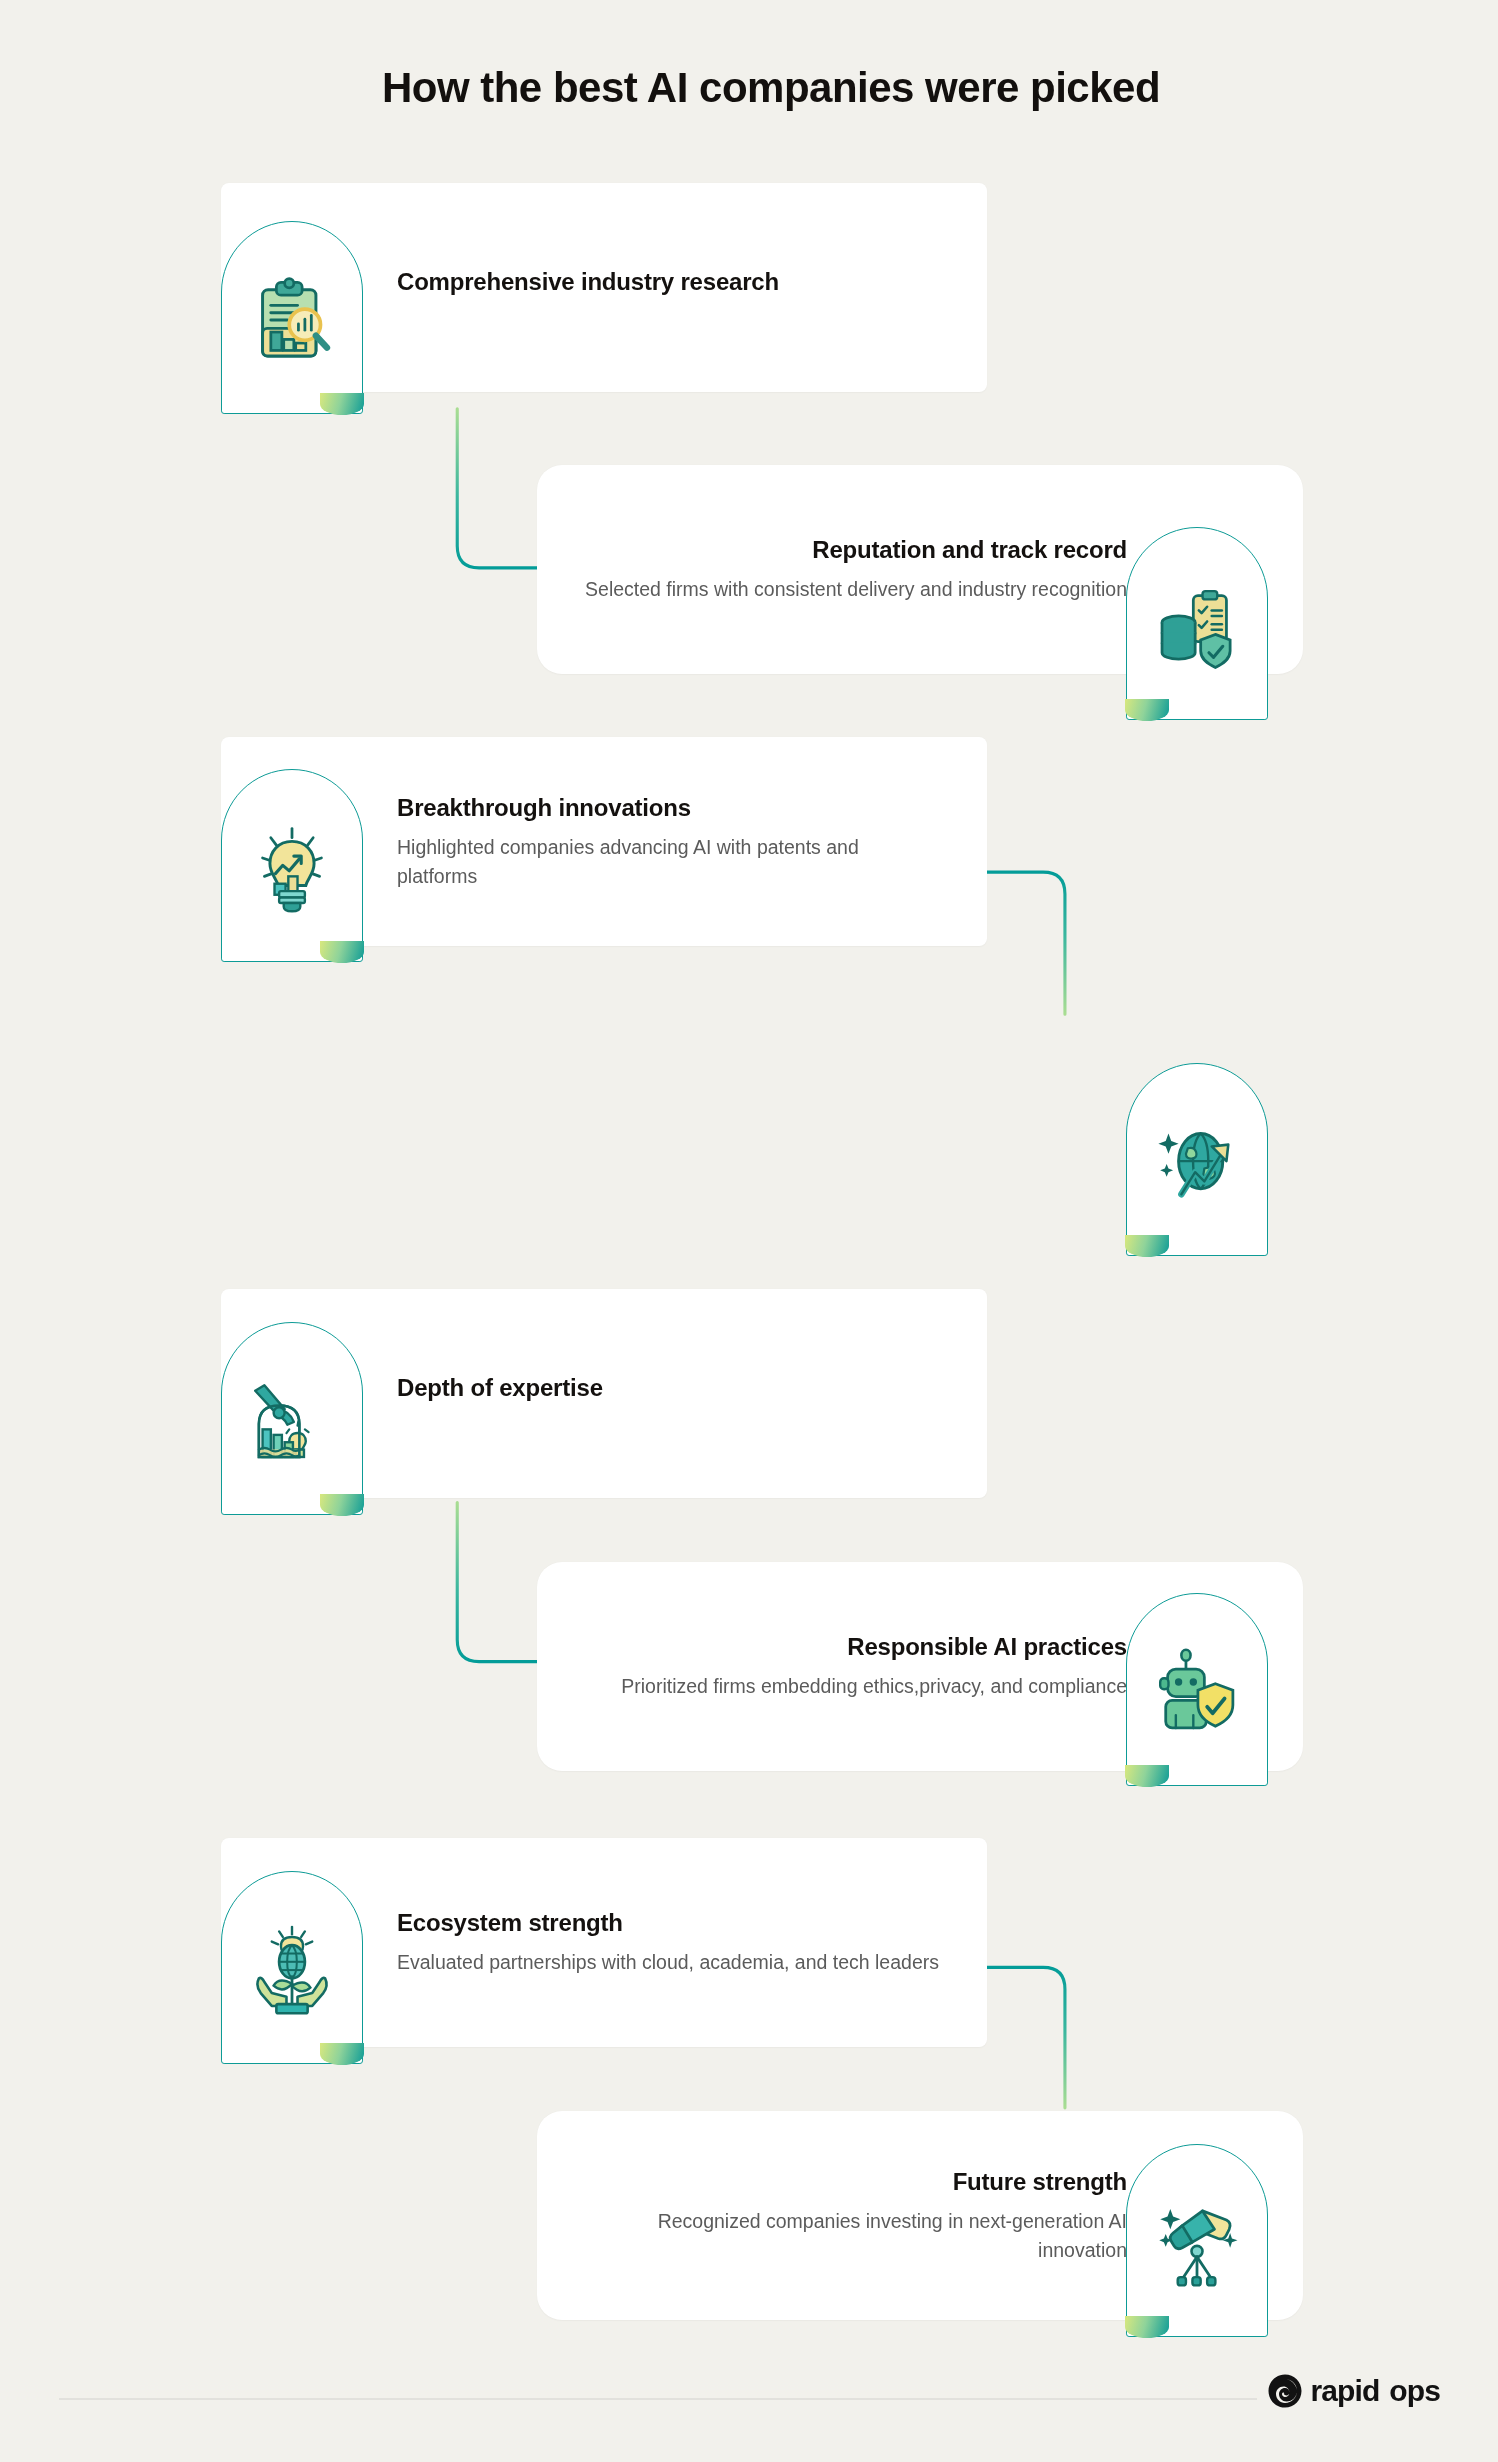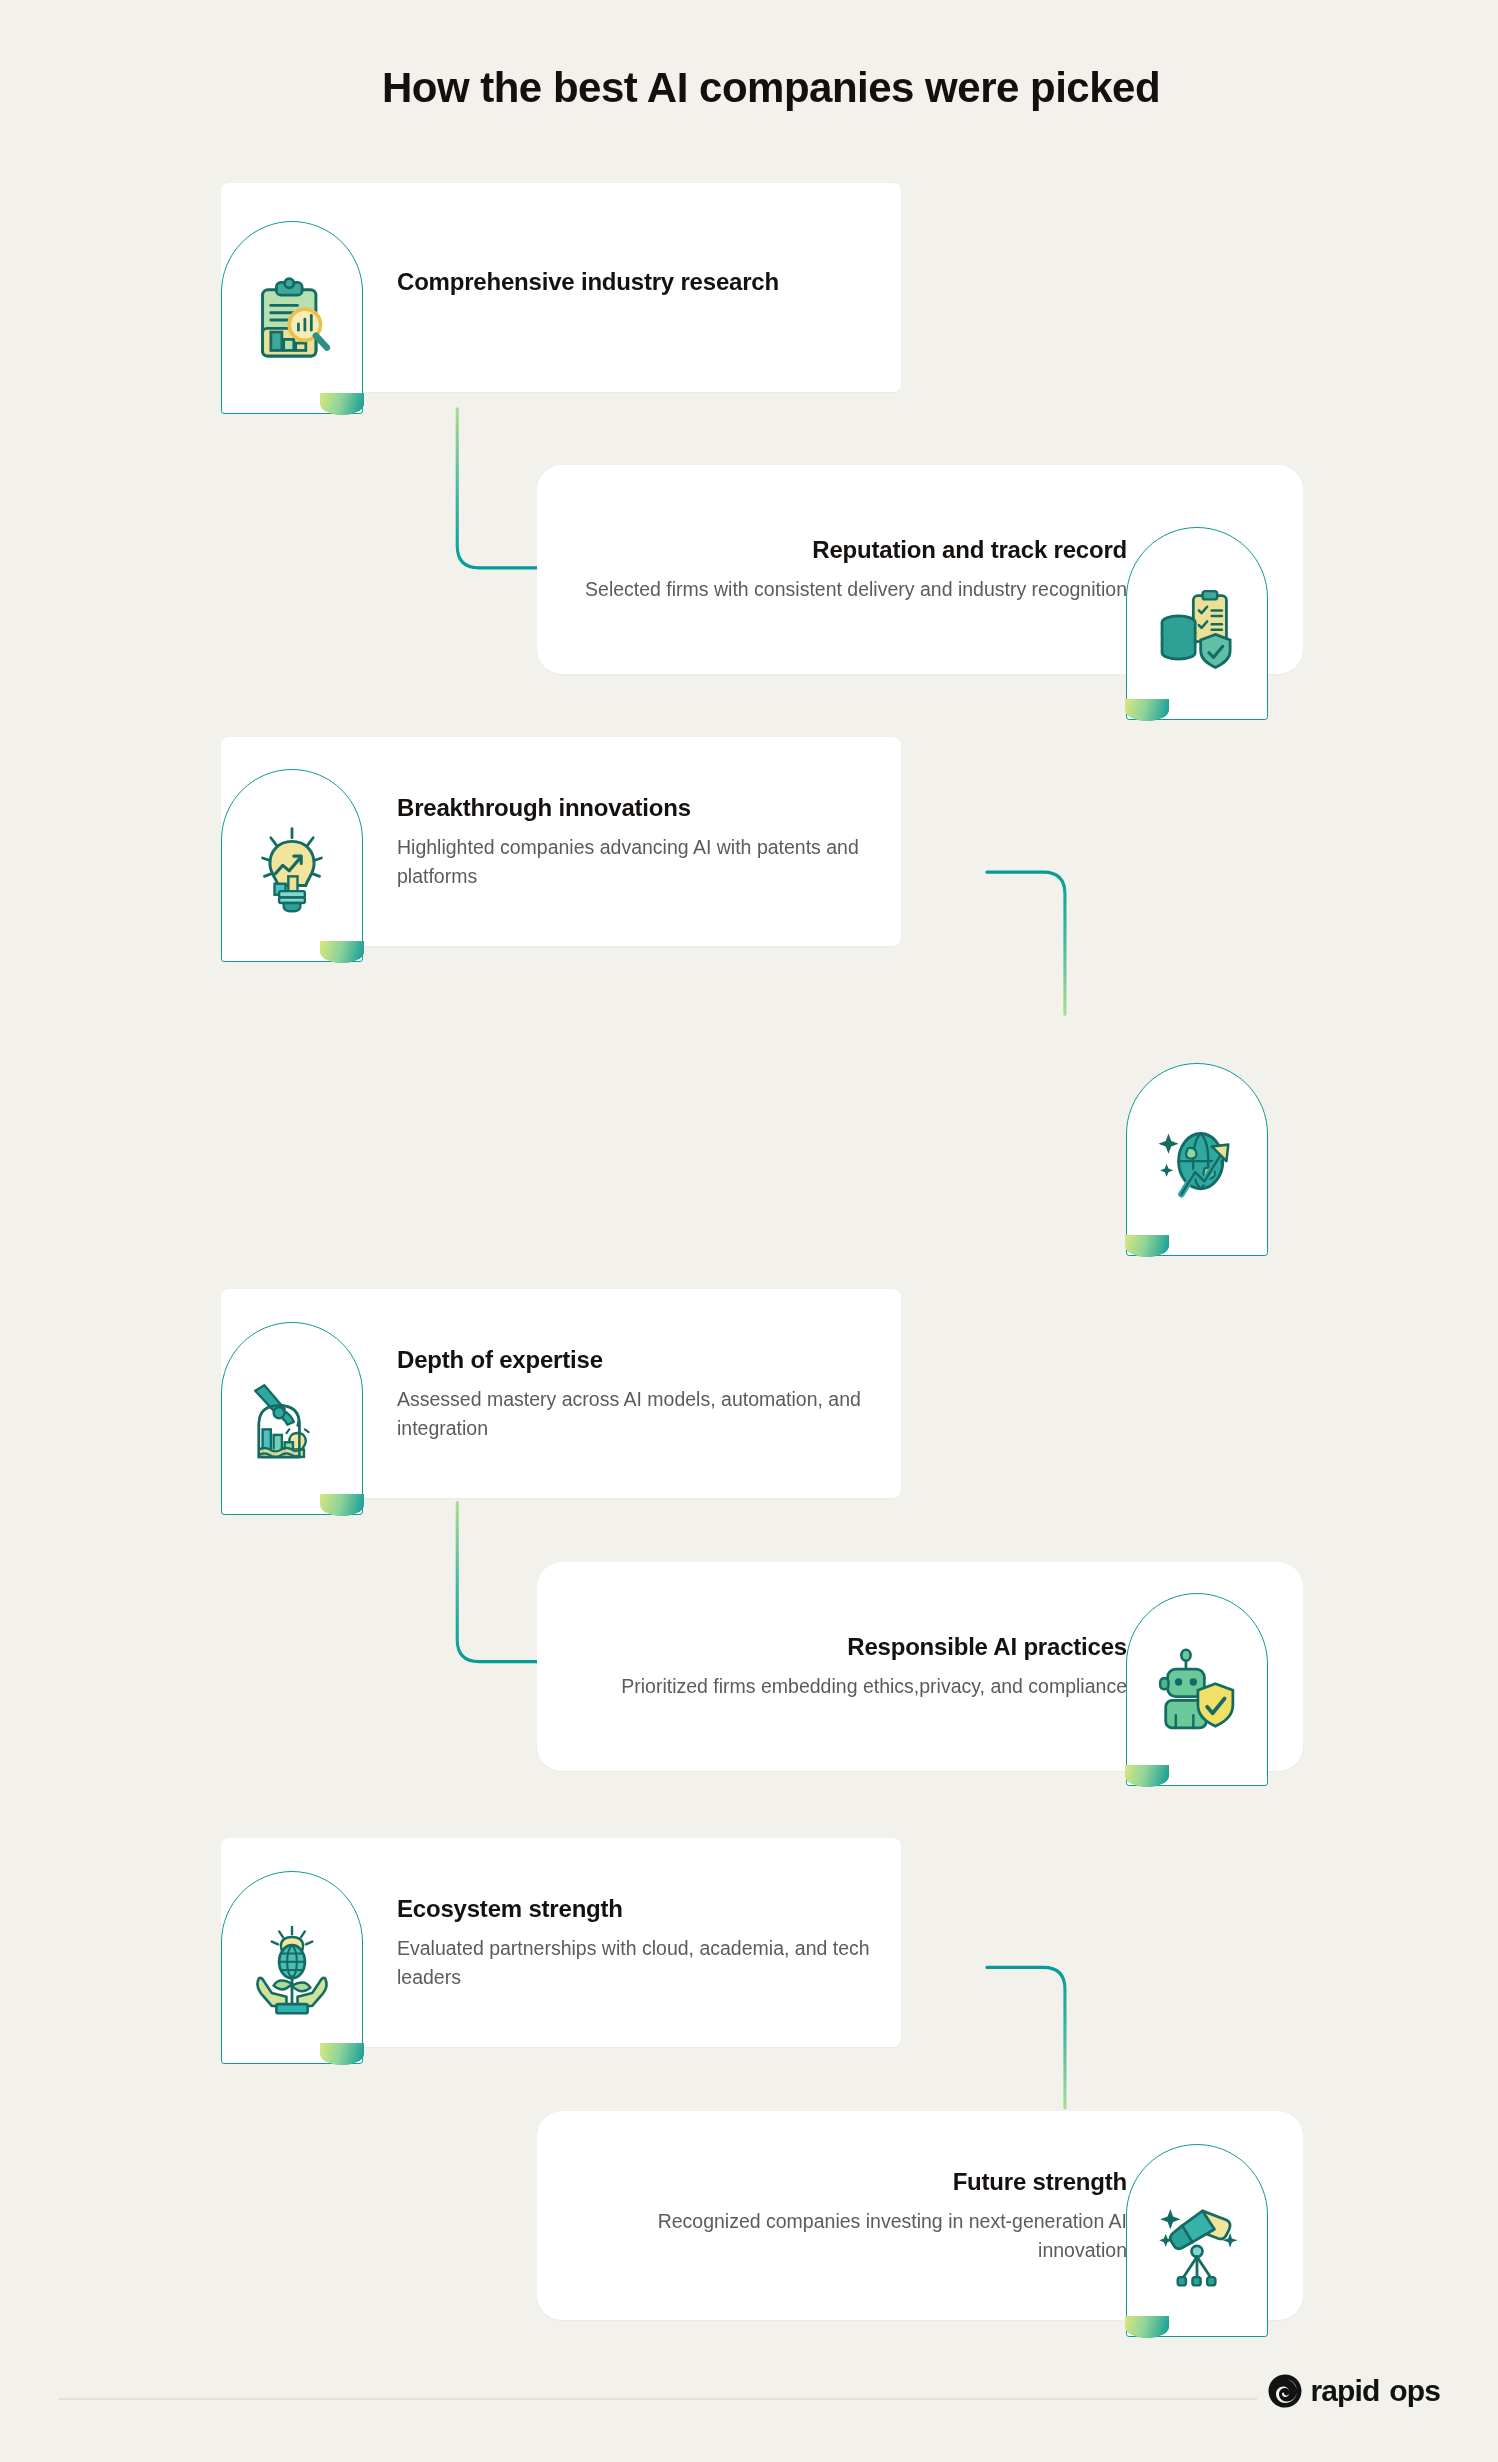--- a/index.html
+++ b/index.html
@@ -43,21 +43,21 @@
 
   
   .card {
     position: absolute;
     height: 209px;
     background: #ffffff;
     border-radius: 7.8px;
     z-index: 3;
     box-shadow: 0 0.8px 1.6px rgba(30,40,35,0.035);
   }
-  .card.left  { left: 221px;  width: 680px; padding-left: 6px; }
+  .card.left  { left: 221px;  width: 766px; padding-left: 6px; }
   .card.right { left: 537px;  width: 766px; border-radius: 25px; }
 
   .card-body {
     position: absolute;
     top: 50%;
     transform: translateY(-50%);
     display: flex;
     flex-direction: column;
   }
   .card.left  .card-body { left: 176px;  right: 31px;  align-items: flex-start; text-align: left; }
@@ -286,21 +286,20 @@
       <path d="M58 56 q8 -3 11 3 q2 6 -5 8 q-7 1 -7 -5 z" fill="#8fd79d" stroke="#136b63" stroke-width="2.4"></path>
       <path d="M33 84 L48 60 L58 70 L80 34" fill="none" stroke="#2fa8a0" stroke-width="7" stroke-linecap="round" stroke-linejoin="round"></path>
       <path d="M33 84 L48 60 L58 70 L80 34" fill="none" stroke="#136b63" stroke-width="2.6" stroke-linecap="round" stroke-linejoin="round"></path>
       <path d="M66 32 L84 30 L82 48 Z" fill="#ecdf96" stroke="#136b63" stroke-width="2.8" stroke-linejoin="round"></path>
     </svg>
   </div>
 
   <div class="card left" style="top:1289px">
     <div class="card-body">
       <div class="card-title">Depth of expertise</div>
-      <div class="card-desc">Assessed mastery across AI models, automation, and integration</div>
     </div>
   </div>
   <div class="badge left" style="top:1322px">
     <div class="badge-shape"></div>
     <div class="badge-accent"></div>
     <svg class="badge-icon" viewBox="0 0 100 100">
       <path d="M14 52 q0 -20 22 -20 q22 0 22 20 v36 H14 z" fill="none" stroke="#136b63" stroke-width="2.6"></path>
       <g fill="#2fa8a0" stroke="#136b63" stroke-width="2.6" stroke-linejoin="round">
         <path d="M10 16 l10 -6 l22 26 l-8 6 z"></path>
         <path d="M34 36 q14 2 18 14 l-7 3 q-4 -9 -14 -10 z"></path>

